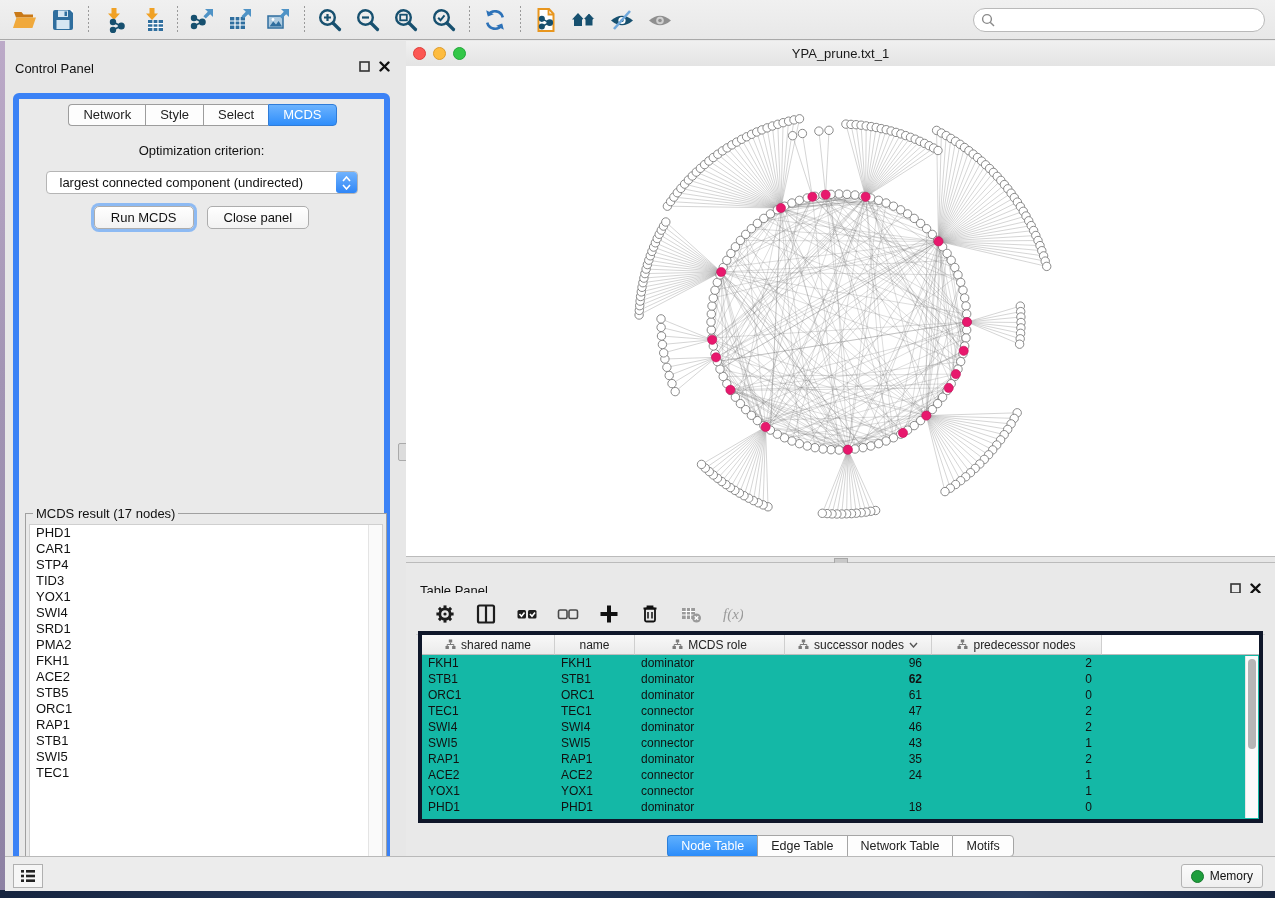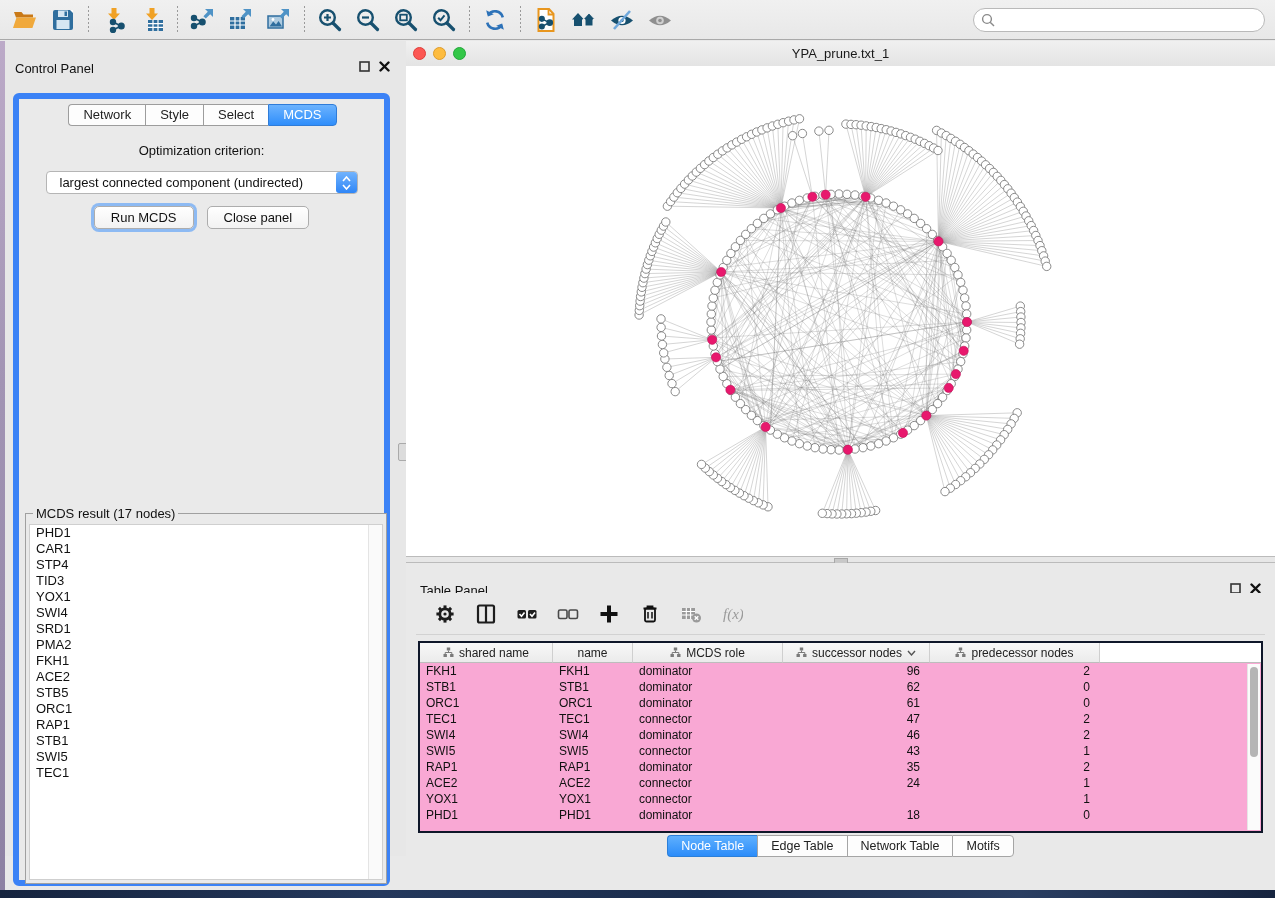--- a/index.html
+++ b/index.html
@@ -70,21 +70,21 @@
   .fanedge{stroke:#9a9a9a;stroke-opacity:.6;stroke-width:.7;}
   
   #hdivider{position:absolute;left:406px;top:556px;width:869px;height:7px;background:#e7e7e7;
             border-top:1px solid #bbb;border-bottom:1px solid #bbb;box-sizing:border-box;}
   #hdivider-handle{position:absolute;left:428px;top:1px;width:12px;height:4px;background:#c8c8c8;border:1px solid #a8a8a8;}
   
   #table-panel{position:absolute;left:406px;top:563px;width:869px;height:293px;background:#e9e9e9;}
   #tp-toolbar{position:absolute;left:10px;top:30px;right:10px;height:42px;background:#e9e9e9;
               border-bottom:1px solid #d2d2d2;display:flex;align-items:center;gap:17px;padding-left:18px;box-sizing:border-box;}
   .tp-btn{width:24px;height:24px;display:flex;align-items:center;justify-content:flex-start;text-decoration:underline;}
-  #node-table{position:absolute;left:12px;top:78px;width:845px;height:192px;background:#f9a8d4;border:2px solid #0f172a;
+  #node-table{position:absolute;left:12px;top:68px;width:845px;height:192px;background:#14b8a6;border:4px solid #0f172a;
               box-sizing:border-box;overflow:hidden;}
   #tbl-header{display:flex;height:20px;}
   .th-cell{background:linear-gradient(#f8f8f8,#ebebeb);border-right:1px solid #cfcfcf;border-bottom:1px solid #bdbdbd;
            display:flex;align-items:center;justify-content:center;gap:5px;font-size:12px;color:#222;box-sizing:border-box;}
   .tbl-row{display:flex;height:16px;}
   .td-cell{font-size:12px;color:#111;line-height:16px;box-sizing:border-box;white-space:nowrap;overflow:hidden;}
   .td-left{padding-left:6px;text-align:left;}
   .td-right{padding-right:10px;text-align:right;}
   #tbl-scroll{position:absolute;right:1px;top:21px;width:12px;bottom:1px;background:#fbfbfb;border-left:1px solid #e6e6e6;}
   #tbl-thumb{position:absolute;left:1.5px;top:3px;width:8px;height:90px;background:#b5b5b5;border-radius:4px;}
@@ -1212,21 +1212,21 @@
             <div class="td-cell td-left" style="width: 133px;">FKH1</div>
             <div class="td-cell td-left" style="width: 80px;">FKH1</div>
             <div class="td-cell td-left" style="width: 150px;">dominator</div>
             <div class="td-cell td-right" style="width: 147px;">96</div>
             <div class="td-cell td-right" style="width: 170px;">2</div>
           </div>
           <div class="tbl-row">
             <div class="td-cell td-left" style="width: 133px;">STB1</div>
             <div class="td-cell td-left" style="width: 80px;">STB1</div>
             <div class="td-cell td-left" style="width: 150px;">dominator</div>
-            <div class="td-cell td-right" style="width: 147px;">62</div>
+            <div class="td-cell td-right" style="width: 147px; font-weight: bold;">62</div>
             <div class="td-cell td-right" style="width: 170px;">0</div>
           </div>
           <div class="tbl-row">
             <div class="td-cell td-left" style="width: 133px;">ORC1</div>
             <div class="td-cell td-left" style="width: 80px;">ORC1</div>
             <div class="td-cell td-left" style="width: 150px;">dominator</div>
             <div class="td-cell td-right" style="width: 147px;">61</div>
             <div class="td-cell td-right" style="width: 170px;">0</div>
           </div>
           <div class="tbl-row">
@@ -1284,13 +1284,31 @@
       </div>
     </div>
     <div id="tp-tabs">
         <div class="tp-tab active">Node Table</div>
         <div class="tp-tab">Edge Table</div>
         <div class="tp-tab">Network Table</div>
         <div class="tp-tab">Motifs</div>
       </div>
   </div>
 
+  <div id="status-bar">
+    <div id="status-list-btn">
+      <svg width="14" height="12">
+        <g fill="#222">
+            <rect x="0" y="0" width="3" height="2.6"></rect>
+            <rect x="5" y="0" width="9" height="2.6"></rect>
+        <rect x="0" y="4.7" width="3" height="2.6"></rect>
+            <rect x="5" y="4.7" width="9" height="2.6"></rect>
+        <rect x="0" y="9.4" width="3" height="2.6"></rect>
+            <rect x="5" y="9.4" width="9" height="2.6"></rect>
+          </g>
+      </svg>
+    </div>
+    <div id="memory-btn">
+      <span id="memory-dot"></span>
+      <span>Memory</span>
+    </div>
+  </div>
 </div>
 
 </body></html>

